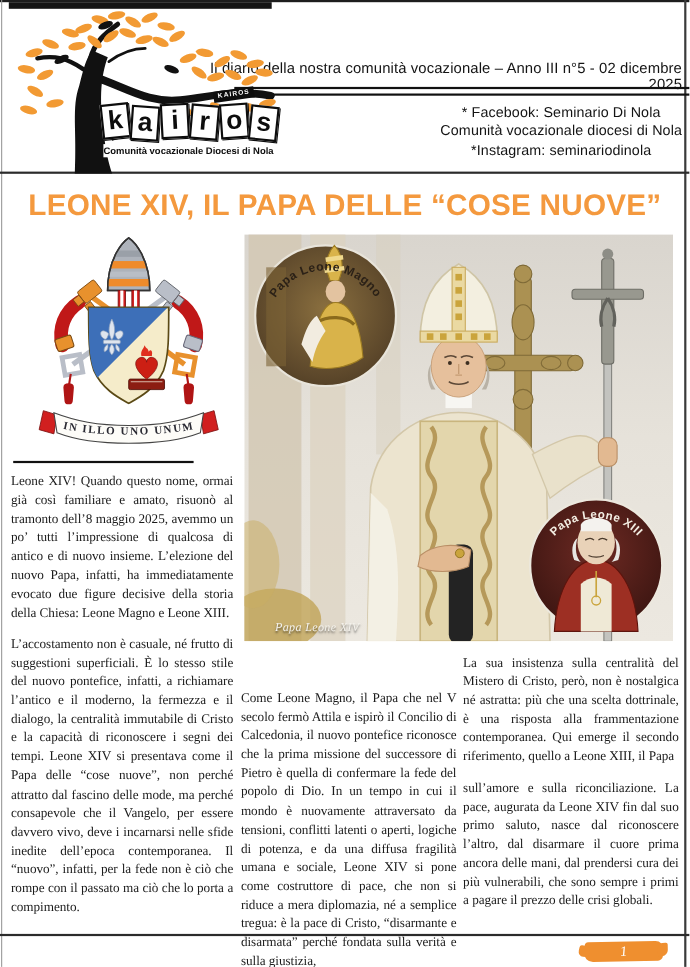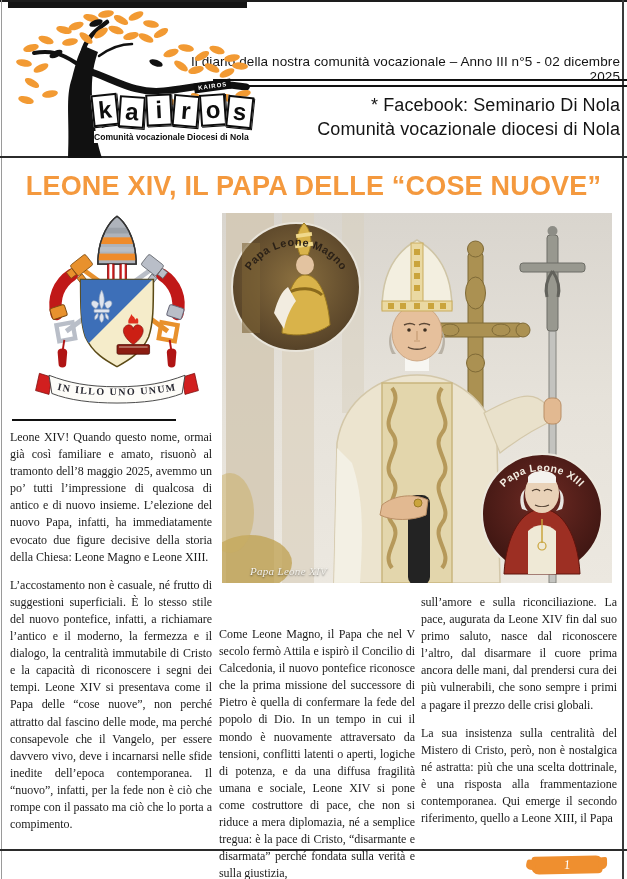--- a/index.html
+++ b/index.html
@@ -9,21 +9,21 @@
   .border-top{position:absolute;top:0;left:0;right:0;height:2px;background:#1d1d1d;}
   .border-top-thick{position:absolute;top:2px;left:8px;width:239px;height:6px;background:#151515;}
   .border-left{position:absolute;top:0;bottom:0;left:1px;width:1px;background:#9a9a9a;}
   .border-right{position:absolute;top:0;bottom:0;right:3px;width:2px;background:#3a3a3a;}
 
   
   .issue-line{position:absolute;top:54px;left:160px;right:7px;text-align:right;
               font-size:13.5px;font-weight:500;color:#141414;letter-spacing:.1px;}
   .double-rule{position:absolute;top:79px;left:213px;right:0;height:4px;
                border-top:2px solid #111;border-bottom:2px solid #111;}
-  .social{position:absolute;top:93px;right:7px;text-align:right;font-size:18px;
+  .social{position:absolute;top:93px;right:7px;text-align:center;font-size:13px;
           color:#141414;line-height:1.34;letter-spacing:.1px;}
   .rule-full{position:absolute;top:156px;left:0;right:0;height:2px;background:#2b2b2b;}
 
   
   .logo{position:absolute;left:6px;top:8px;width:250px;height:150px;}
   .logo svg.tree{position:absolute;left:0;top:0;}
   .wordmark{position:absolute;left:86px;top:86px;display:flex;gap:1px;}
   .wm-letter{display:block;background:#fff;border:2px solid #0d0d0d;color:#0d0d0d;
              font-weight:900;font-size:24px;line-height:28px;width:22px;text-align:center;
              font-family:"Liberation Sans",sans-serif;box-shadow:1px 1px 0 #0d0d0d;}
@@ -81,20 +81,21 @@
   <div class="border-top"></div>
   <div class="border-top-thick"></div>
   <div class="border-left"></div>
   <div class="border-right"></div>
 
   <div class="issue-line">Il diario della nostra comunità vocazionale – Anno III n°5 - 02 dicembre 2025</div>
   <div class="double-rule"></div>
   <div class="social">
     <div>* Facebook: Seminario Di Nola</div>
     <div>Comunità vocazionale diocesi di Nola</div>
+    <div>*Instagram: seminariodinola</div>
   </div>
   <div class="rule-full"></div>
 
   <div class="logo">
     <svg class="tree" width="250" height="150" viewBox="0 0 250 150">
       <g fill="none" stroke="#111" stroke-linecap="round">
         <path d="M80,62 C110,72 128,86 158,83 C188,80 204,73 240,79" stroke-width="7"></path>
         <path d="M158,83 C185,80 205,74 242,79" stroke-width="3.5"></path>
         <path d="M76,46 C80,30 90,22 101,14" stroke-width="4.5"></path>
         <path d="M70,55 C55,45 44,42 28,45" stroke-width="4"></path>
@@ -378,22 +379,22 @@
   </div>
 
   <div class="col col-left">
     <p>Leone XIV! Quando questo nome, ormai già così familiare e amato, risuonò al tramonto dell’8 maggio 2025, avemmo un po’ tutti l’impressione di qualcosa di antico e di nuovo insieme. L’elezione del nuovo Papa, infatti, ha immediatamente evocato due figure decisive della storia della Chiesa: Leone Magno e Leone XIII.</p>
     <p>L’accostamento non è casuale, né frutto di suggestioni superficiali. È lo stesso stile del nuovo pontefice, infatti, a richiamare l’antico e il moderno, la fermezza e il dialogo, la centralità immutabile di Cristo e la capacità di riconoscere i segni dei tempi. Leone XIV si presentava come il Papa delle “cose nuove”, non perché attratto dal fascino delle mode, ma perché consapevole che il Vangelo, per essere davvero vivo, deve i incarnarsi nelle sfide inedite dell’epoca contemporanea. Il “nuovo”, infatti, per la fede non è ciò che rompe con il passato ma ciò che lo porta a compimento.</p>
   </div>
   <div class="col col-middle">
     <p>Come Leone Magno, il Papa che nel V secolo fermò Attila e ispirò il Concilio di Calcedonia, il nuovo pontefice riconosce che la prima missione del successore di Pietro è quella di confermare la fede del popolo di Dio. In un tempo in cui il mondo è nuovamente attraversato da tensioni, conflitti latenti o aperti, logiche di potenza, e da una diffusa fragilità umana e sociale, Leone XIV si pone come costruttore di pace, che non si riduce a mera diplomazia, né a semplice tregua: è la pace di Cristo, “disarmante e disarmata” perché fondata sulla verità e sulla giustizia,</p>
   </div>
   <div class="col col-right">
+    <p>La sua insistenza sulla centralità del Mistero di Cristo, però, non è nostalgica né astratta: più che una scelta dottrinale, è una risposta alla frammentazione contemporanea. Qui emerge il secondo riferimento, quello a Leone XIII, il Papa</p>
     <p>sull’amore e sulla riconciliazione. La pace, augurata da Leone XIV fin dal suo primo saluto, nasce dal riconoscere l’altro, dal disarmare il cuore prima ancora delle mani, dal prendersi cura dei più vulnerabili, che sono sempre i primi a pagare il prezzo delle crisi globali.</p>
-    <p>La sua insistenza sulla centralità del Mistero di Cristo, però, non è nostalgica né astratta: più che una scelta dottrinale, è una risposta alla frammentazione contemporanea. Qui emerge il secondo riferimento, quello a Leone XIII, il Papa</p>
   </div>
 
   <div class="footer-rule"></div>
   <div class="page-badge">
     <span class="page-number">1</span>
   </div>
 
 </div>
 
 </body></html>

